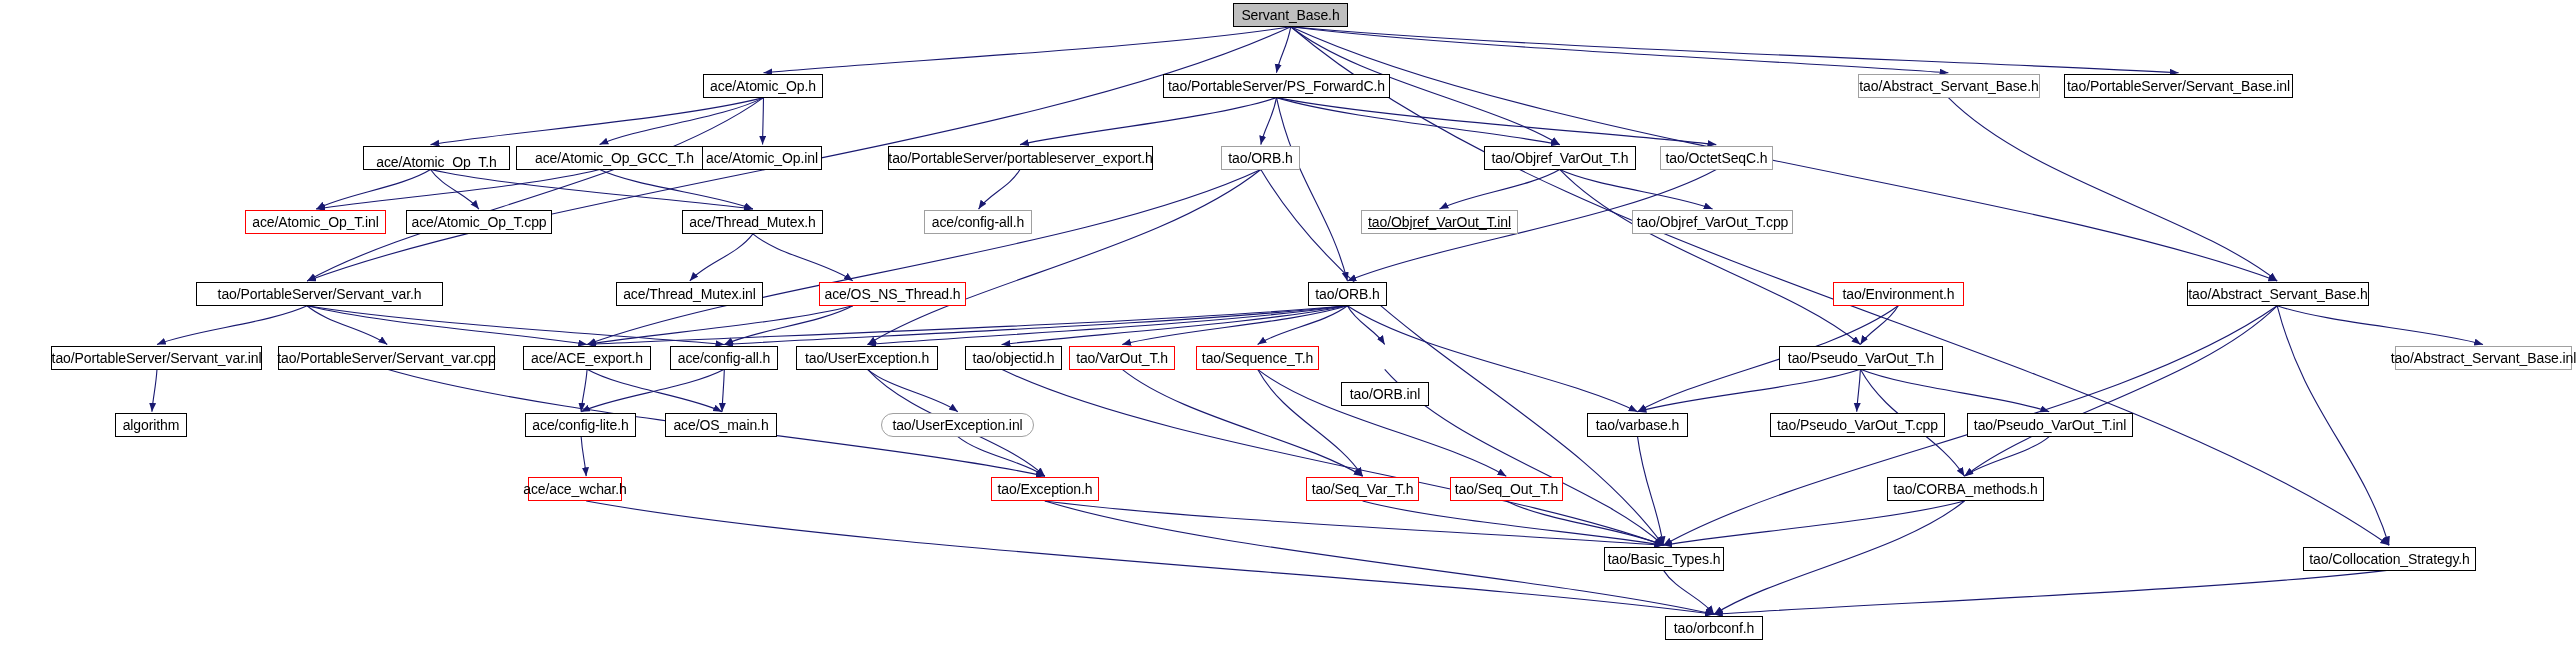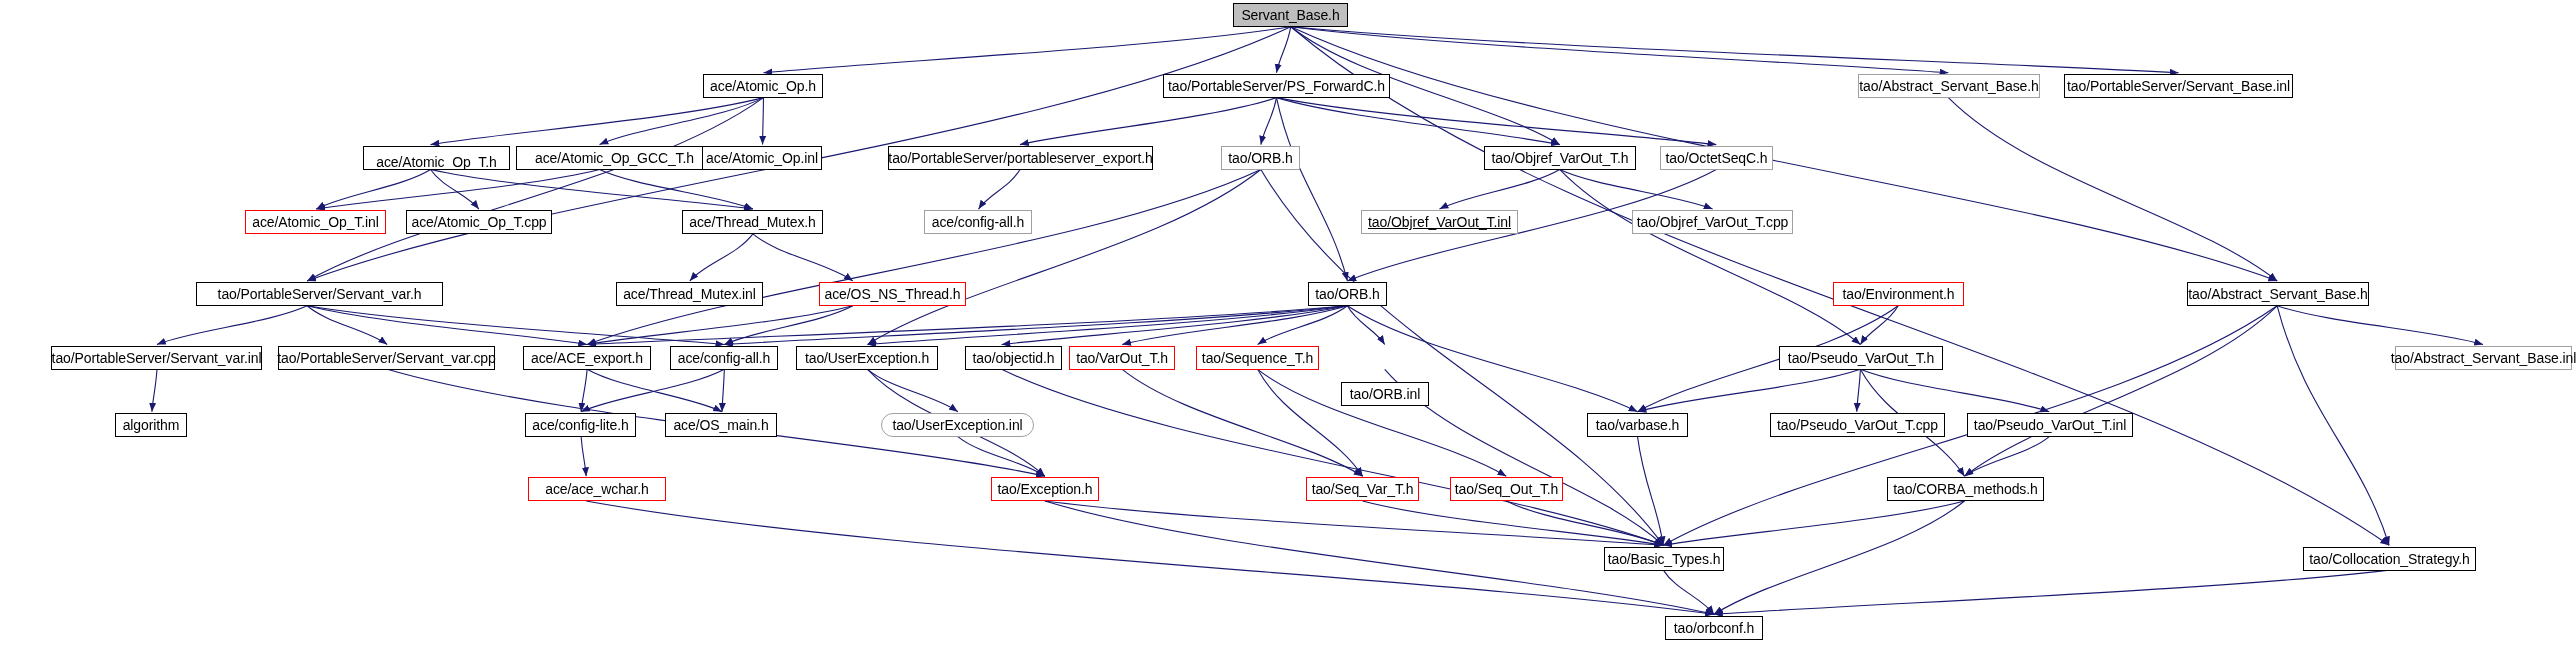--- a/index.html
+++ b/index.html
@@ -267,21 +267,21 @@
       </div>
       <div class="node" style="left: 1587px; top: 413px; width: 101px;">
         <span class="node-label">tao/varbase.h</span>
       </div>
       <div class="node" style="left: 1770px; top: 413px; width: 175px;">
         <span class="node-label">tao/Pseudo_VarOut_T.cpp</span>
       </div>
       <div class="node" style="left: 1967px; top: 413px; width: 166px;">
         <span class="node-label">tao/Pseudo_VarOut_T.inl</span>
       </div>
-      <div class="node red" style="left: 528px; top: 477px; width: 138px;">
+      <div class="node red" style="left: 528px; top: 477px; width: 94px;">
         <span class="node-label">ace/ace_wchar.h</span>
       </div>
       <div class="node red" style="left: 991px; top: 477px; width: 108px;">
         <span class="node-label">tao/Exception.h</span>
       </div>
       <div class="node red" style="left: 1306px; top: 477px; width: 113px;">
         <span class="node-label">tao/Seq_Var_T.h</span>
       </div>
       <div class="node red" style="left: 1450px; top: 477px; width: 113px;">
         <span class="node-label">tao/Seq_Out_T.h</span>

